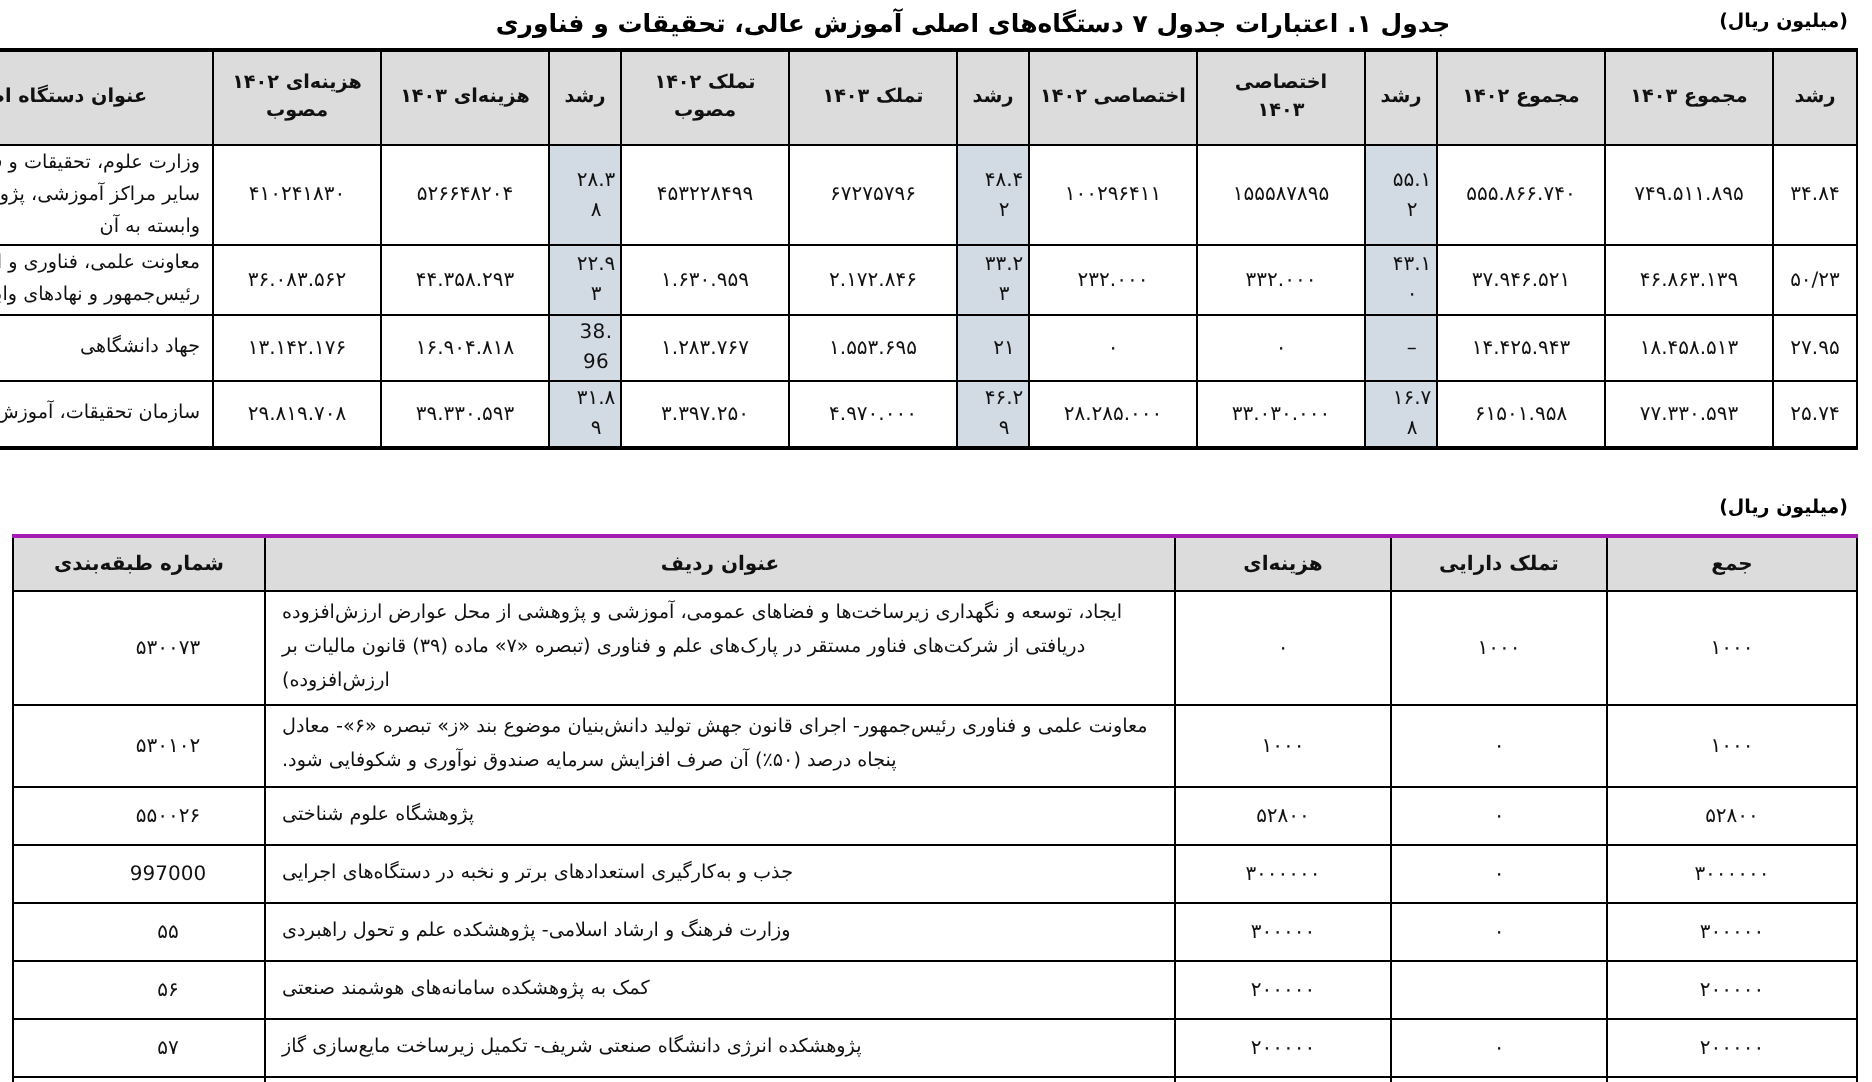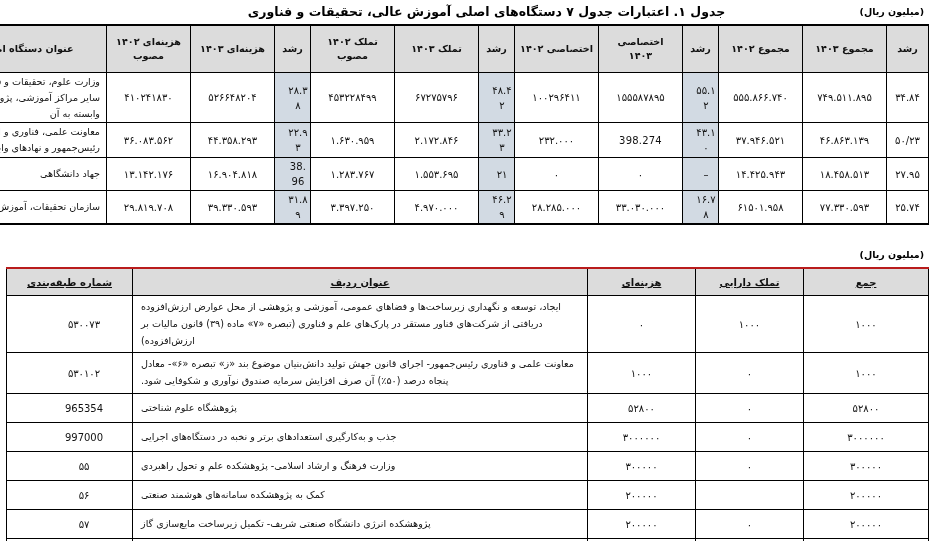--- a/index.html
+++ b/index.html
@@ -100,21 +100,21 @@
   #table2 td { height: 22px; }
   #table2 .subject-cell {
     text-align: left;
     padding: 3px 8px;
     line-height: 1.75;
     font-size: 9.6px;
   }
   #table2 .num { font-size: 10px; letter-spacing: .2px; }
   #table2 .code { font-size: 10px; padding-left: 31px; }
   #table2 tbody tr:last-child td { border-bottom: 2px solid #000; }
-  #table2 thead th { border-top: 2px solid #b91c1c; text-decoration: underline; }
+  #table2 thead th { border-top: 2px solid #a21caf; }
   .spacer { height: 18px; }
 </style>
 </head>
 <body>
 
 <div class="page">
 
   <div class="title-row">
     <div class="table-title">جدول ۱. اعتبارات جدول ۷ دستگاه‌های اصلی آموزش عالی، تحقیقات و فناوری</div>
     <div class="unit-note">(میلیون ریال)</div>
@@ -176,21 +176,21 @@
         <td class="num growth">۲۸.۳۸</td>
         <td class="num">۵۲۶۶۴۸۲۰۴</td>
         <td class="num">۴۱۰۲۴۱۸۳۰</td>
         <td class="name-cell">وزارت علوم، تحقیقات و فناوری و دانشگاه‌ها و سایر مراکز آموزشی، پژوهشی و رفاهی وابسته به آن</td>
       </tr>
       <tr>
         <td class="num">۵۰/۲۳</td>
         <td class="num">۴۶.۸۶۳.۱۳۹</td>
         <td class="num">۳۷.۹۴۶.۵۲۱</td>
         <td class="num growth">۴۳.۱۰</td>
-        <td class="num">398.274</td>
+        <td class="num">۳۳۲.۰۰۰</td>
         <td class="num">۲۳۲.۰۰۰</td>
         <td class="num growth">۳۳.۲۳</td>
         <td class="num">۲.۱۷۲.۸۴۶</td>
         <td class="num">۱.۶۳۰.۹۵۹</td>
         <td class="num growth">۲۲.۹۳</td>
         <td class="num">۴۴.۳۵۸.۲۹۳</td>
         <td class="num">۳۶.۰۸۳.۵۶۲</td>
         <td class="name-cell">معاونت علمی، فناوری و اقتصاد دانش‌بنیان رئیس‌جمهور و نهادهای وابسته</td>
       </tr>
       <tr>
@@ -262,21 +262,21 @@
         <td class="num">۰</td>
         <td class="num">۱۰۰۰</td>
         <td class="subject-cell">معاونت علمی و فناوری رئیس‌جمهور- اجرای قانون جهش تولید دانش‌بنیان موضوع بند «ز» تبصره «۶»- معادل پنجاه درصد (۵۰٪) آن صرف افزایش سرمایه صندوق نوآوری و شکوفایی شود.</td>
         <td class="code">۵۳۰۱۰۲</td>
       </tr>
       <tr>
         <td class="num">۵۲۸۰۰</td>
         <td class="num">۰</td>
         <td class="num">۵۲۸۰۰</td>
         <td class="subject-cell">پژوهشگاه علوم شناختی</td>
-        <td class="code">965354</td>
+        <td class="code">۵۵۰۰۲۶</td>
       </tr>
       <tr>
         <td class="num">۳۰۰۰۰۰۰</td>
         <td class="num">۰</td>
         <td class="num">۳۰۰۰۰۰۰</td>
         <td class="subject-cell">جذب و به‌کارگیری استعدادهای برتر و نخبه در دستگاه‌های اجرایی</td>
         <td class="code">997000</td>
       </tr>
       <tr>
         <td class="num">۳۰۰۰۰۰</td>

